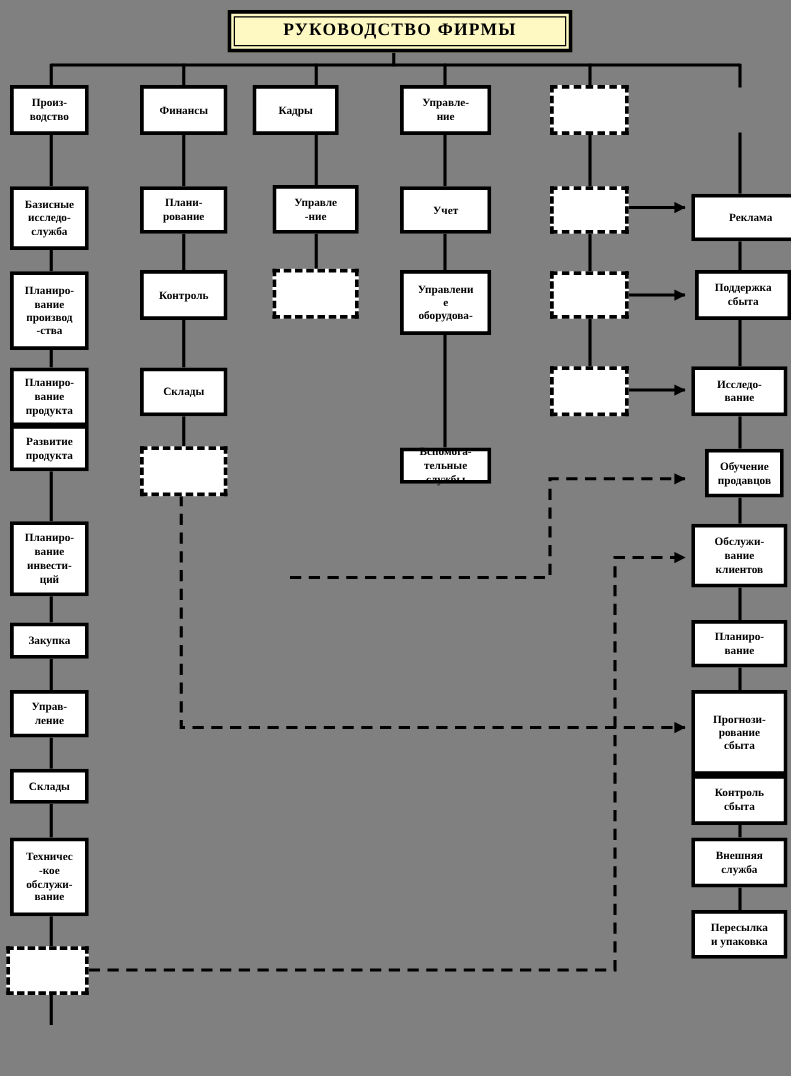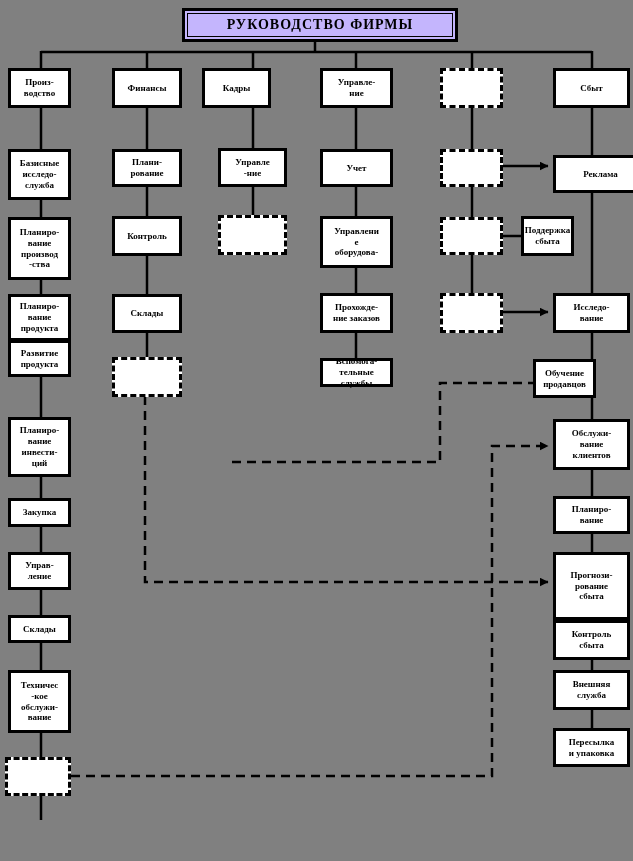--- a/index.html
+++ b/index.html
@@ -5,21 +5,21 @@
   html,body{margin:0;padding:0;background:#808080;}
   .stage{position:relative;width:633px;height:861px;background:#808080;
          font-family:"Liberation Serif",serif;overflow:hidden;}
   .lines{position:absolute;left:0;top:0;width:633px;height:861px;}
   .box{position:absolute;background:#ffffff;border:3px solid #000000;
        box-sizing:border-box;display:flex;align-items:center;justify-content:center;
        text-align:center;font-weight:bold;font-size:9px;line-height:1.22;color:#000;}
   .box span{white-space:pre-line;}
   .box.dashed{border:3px dashed #000000;}
   .title-box{position:absolute;left:182px;top:8px;width:276px;height:34px;
-       background:#c4b5fd;border:3px solid #000000;box-sizing:border-box;padding:2px;}
+       background:#fef9c3;border:3px solid #000000;box-sizing:border-box;padding:2px;}
   .title-inner{width:100%;height:100%;border:1px solid #000000;box-sizing:border-box;
        display:flex;align-items:center;justify-content:center;
        font-weight:bold;font-size:14px;letter-spacing:1px;color:#000;}
 </style>
 </head>
 <body>
 
 <div class="stage">
 
   <svg class="lines" width="633" height="861" viewBox="0 0 633 861">
@@ -141,50 +141,43 @@
 ние</span>
     </div>
   <div class="box" style="left:320px;top:149px;width:73px;height:38px">
       <span>Учет</span>
     </div>
   <div class="box" style="left:320px;top:216px;width:73px;height:52px">
       <span>Управлени
 е
 оборудова-</span>
     </div>
-  <div class="box" style="left:320px;top:293px;width:73px;height:40px">
-      <span>Прохожде-
-ние заказов</span>
-    </div>
   <div class="box" style="left:320px;top:358px;width:73px;height:29px">
       <span>Вспомога-
 тельные
 службы</span>
     </div>
 
   <div class="box dashed" style="left:440px;top:68px;width:63px;height:40px"></div>
   <div class="box dashed" style="left:440px;top:149px;width:63px;height:38px"></div>
   <div class="box dashed" style="left:440px;top:217px;width:63px;height:38px"></div>
   <div class="box dashed" style="left:440px;top:293px;width:63px;height:40px"></div>
 
-  <div class="box" style="left:553px;top:68px;width:77px;height:40px">
-      <span>Сбыт</span>
-    </div>
   <div class="box" style="left:553px;top:155px;width:95px;height:38px">
       <span>Реклама</span>
     </div>
-  <div class="box" style="left:521px;top:216px;width:53px;height:40px">
+  <div class="box" style="left:556px;top:216px;width:77px;height:40px">
       <span>Поддержка
 сбыта</span>
     </div>
   <div class="box" style="left:553px;top:293px;width:77px;height:40px">
       <span>Исследо-
 вание</span>
     </div>
-  <div class="box" style="left:533px;top:359px;width:63px;height:39px">
+  <div class="box" style="left:564px;top:359px;width:63px;height:39px">
       <span>Обучение
 продавцов</span>
     </div>
   <div class="box" style="left:553px;top:419px;width:77px;height:51px">
       <span>Обслужи-
 вание
 клиентов</span>
     </div>
   <div class="box" style="left:553px;top:496px;width:77px;height:38px">
       <span>Планиро-

